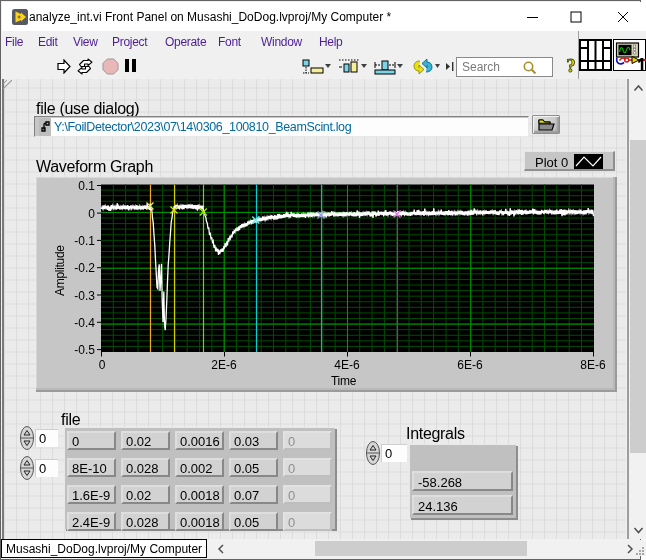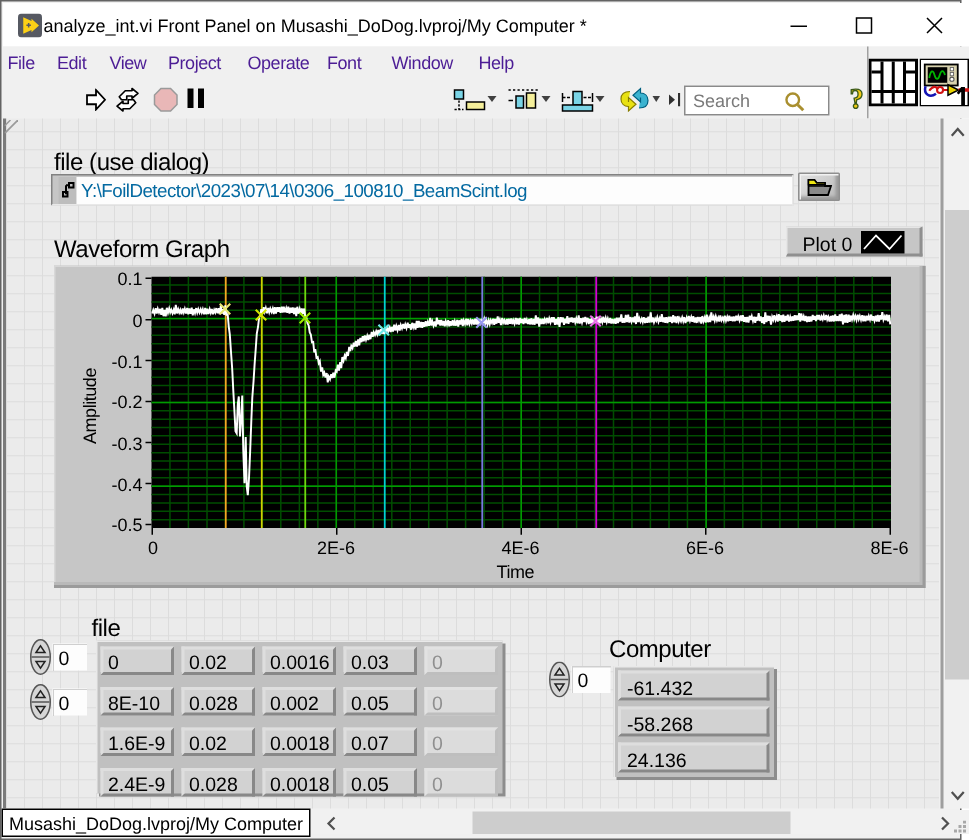--- a/index.html
+++ b/index.html
@@ -243,30 +243,29 @@
  <div class="cell" style="left:66px;top:484px">1.6E-9</div>
  <div class="cell" style="left:120px;top:484px">0.02</div>
  <div class="cell" style="left:174px;top:484px">0.0018</div>
  <div class="cell" style="left:228px;top:484px">0.07</div>
  <div class="cell dim" style="left:282px;top:484px">0</div>
  <div class="cell" style="left:66px;top:511px">2.4E-9</div>
  <div class="cell" style="left:120px;top:511px">0.028</div>
  <div class="cell" style="left:174px;top:511px">0.0018</div>
  <div class="cell" style="left:228px;top:511px">0.05</div>
  <div class="cell dim" style="left:282px;top:511px">0</div>
- <div class="lbl" style="left:405px;top:424px">Computer</div>
+ <div class="lbl" style="left:405px;top:424px">Integrals</div>
  <svg class="spin" style="left:365px;top:440px" viewBox="0 0 14 24">
       <ellipse cx="7" cy="12" rx="6.5" ry="11.5" fill="#d6d6d6" stroke="#555" stroke-width="1"></ellipse>
       <line x1="1" y1="12" x2="13" y2="12" stroke="#555" stroke-width="1"></line>
       <path d="M4 9 L7 4.5 L10 9 Z" fill="none" stroke="#222" stroke-width="1"></path>
       <path d="M4 15 L10 15 L7 19.5 Z" fill="none" stroke="#222" stroke-width="1"></path>
     </svg>
  <div class="idxfield" style="left:380px;top:443px;width:26px;height:18px">0</div>
  <div class="shell" style="left:408px;top:443px;width:107px;height:74px"></div>
- <div class="icell" style="left:411px;top:446px">-61.432</div>
  <div class="icell" style="left:411px;top:470px">-58.268</div>
  <div class="icell" style="left:411px;top:494px">24.136</div>
  <div id="vscroll">
   <svg style="position:absolute;left:1px;top:2px" width="17" height="14" viewBox="0 0 17 14">
         <path d="M4.5 9.5 L8.5 5 L12.5 9.5" fill="none" stroke="#505050" stroke-width="1.5"></path>
       </svg>
   <div style="position:absolute;left:1px;top:61px;width:17px;height:313px;background:#cdcdcd"></div>
   <svg style="position:absolute;left:1px;top:444px" width="17" height="14" viewBox="0 0 17 14">
         <path d="M4.5 5 L8.5 9.5 L12.5 5" fill="none" stroke="#505050" stroke-width="1.5"></path>
       </svg>

